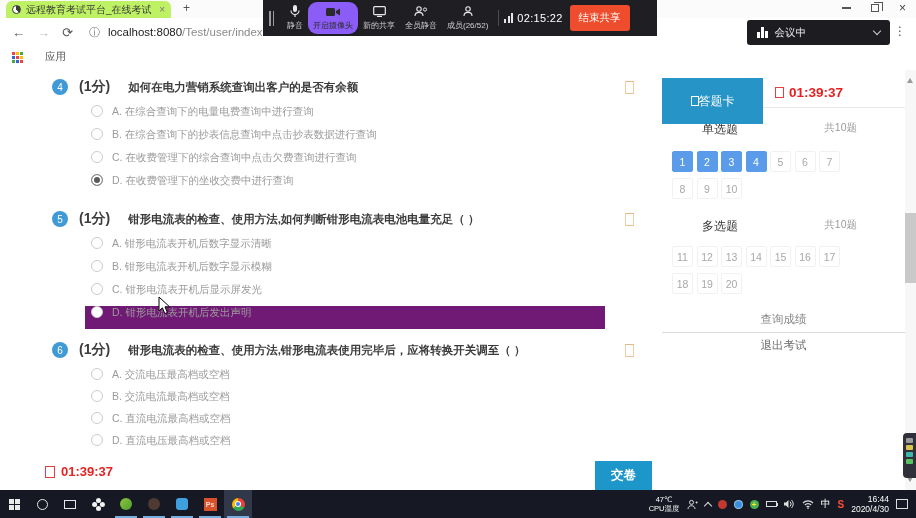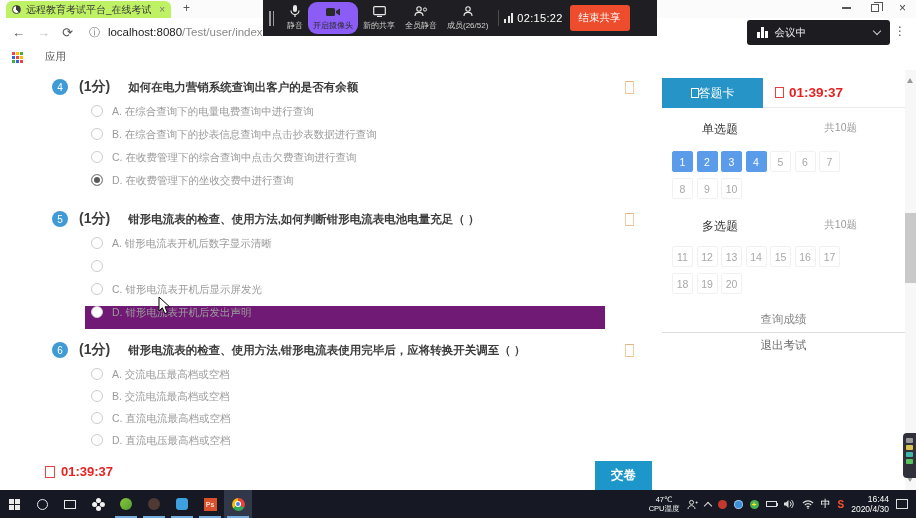--- a/index.html
+++ b/index.html
@@ -84,21 +84,21 @@
   
   #foot-timer { position:absolute; left:45px; top:464px; display:flex; align-items:center; gap:6px; }
   .tofu-clock { width:10px; height:12px; border:1.5px solid #e64040; }
   #foot-timer span { font-size:13px; font-weight:bold; color:#e62222; }
   #submit-btn { position:absolute; left:595px; top:461px; width:57px; height:29px; background:#1d97c9;
     color:#fff; font-size:12.5px; font-weight:bold; display:flex; align-items:center; justify-content:center; }
 
   
   #sidebar { position:absolute; left:662px; top:78px; width:243px; }
   #sheet-head { position:relative; height:30px; border-bottom:1px solid #e9e9e9; }
-  #sheet-tab { position:absolute; left:0; top:0; width:101px; height:30px; background:#2694c7;
+  #sheet-tab { position:absolute; left:0; top:0; width:101px; height:46px; background:#2694c7;
     color:#fff; font-size:12px; display:flex; align-items:center; justify-content:center; }
   #sheet-tab .t-ic { width:8px; height:10px; border:1px solid #fff; }
   #sheet-timer { position:absolute; left:113px; top:7px; display:flex; align-items:center; gap:5px; }
   #sheet-timer .tofu-clock { width:9px; height:11px; }
   #sheet-timer span { font-size:13.5px; font-weight:bold; color:#e81f1f; }
   .sec-head { display:flex; justify-content:space-between; padding:13px 48px 0 40px; }
   .sec-title { font-size:12px; font-weight:normal; color:#333; }
   .sec-count { font-size:10.5px; color:#9a9a9a; }
   .grid { display:flex; flex-wrap:wrap; width:174px; margin:13px 0 0 10px; }
   .cell { width:21px; height:21px; margin:0 3.5px 6px 0; display:flex; align-items:center; justify-content:center;
@@ -311,20 +311,21 @@
     <span class="q-title">钳形电流表的检查、使用方法,如何判断钳形电流表电池电量充足（ ）</span>
     <span class="q-mark"></span>
   </div>
   <div class="opts">
     <div class="opt">
         <span class="radio"></span>
         <span class="opt-lb">A. 钳形电流表开机后数字显示清晰</span>
       </div>
     <div class="opt">
         <span class="radio"></span>
+        <span class="opt-lb">B. 钳形电流表开机后数字显示模糊</span>
       </div>
     <div class="opt">
         <span class="radio"></span>
         <span class="opt-lb">C. 钳形电流表开机后显示屏发光</span>
       </div>
     <div class="opt hover">
         <span class="radio"></span>
         <span class="opt-lb">D. 钳形电流表开机后发出声明</span>
       </div>
   </div>

